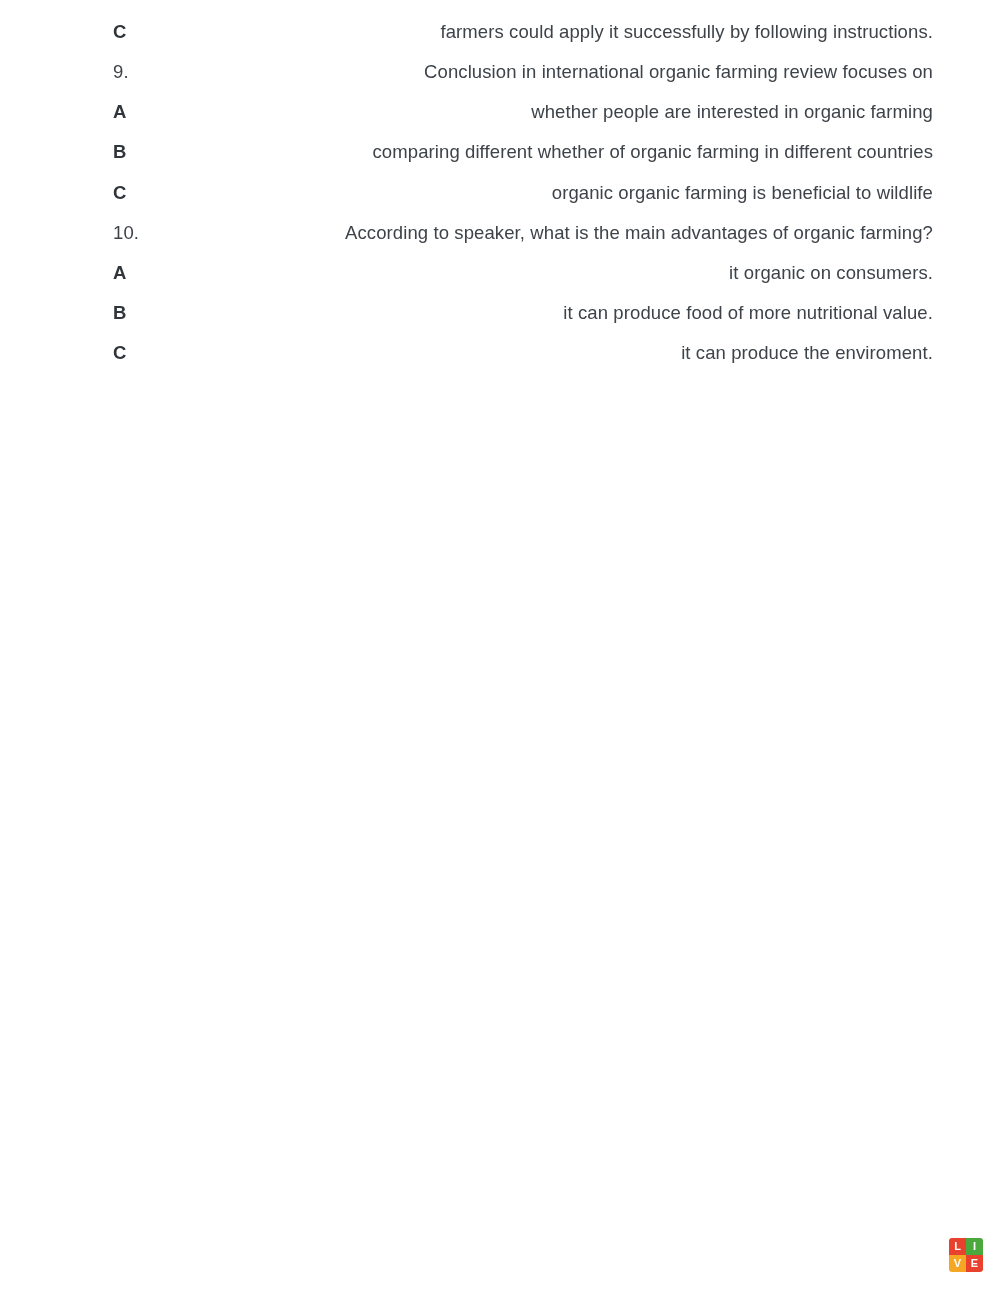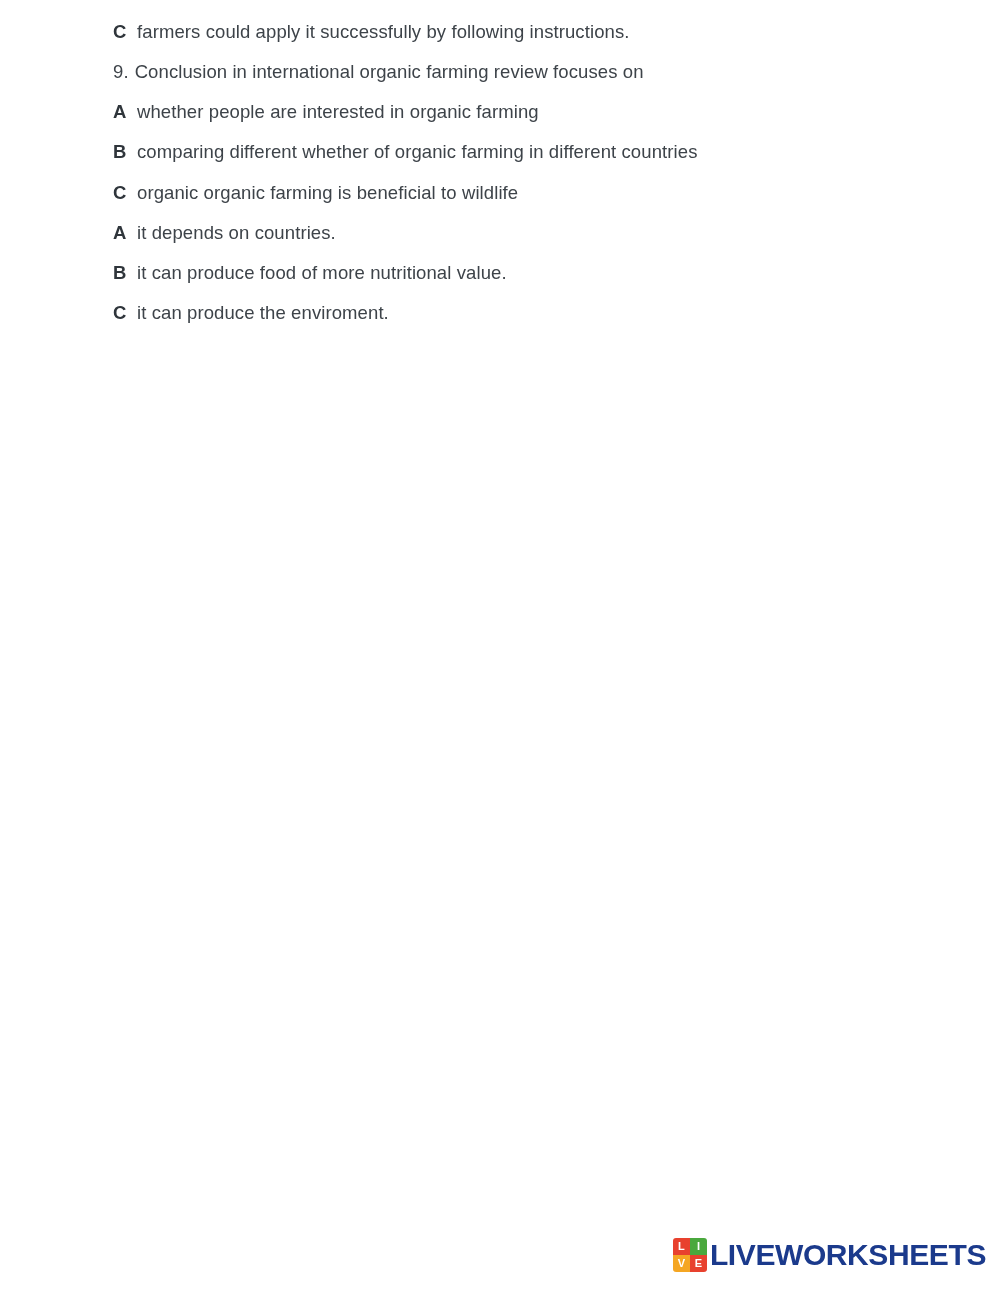--- a/index.html
+++ b/index.html
@@ -43,20 +43,21 @@
     width: 24px;
     flex: 0 0 24px;
     color: #2f353b;
   }
   .line.question .q-num {
     margin-right: 6px;
     font-weight: normal;
   }
   .line .txt {
     flex: 1 1 auto;
+    text-align: right;
   }
   .line.question {
     margin-bottom: 17px;
   }
   .footer-logo {
     position: absolute;
     right: 14px;
     bottom: 22px;
     display: flex;
     align-items: center;
@@ -118,24 +119,28 @@
     <div class="line option">
       <span class="opt-letter">B</span>
       <span class="txt">comparing different whether of organic farming in different countries</span>
     </div>
 
     <div class="line option">
       <span class="opt-letter">C</span>
       <span class="txt">organic organic farming is beneficial to wildlife</span>
     </div>
 
+    <div class="line question">
+      <span class="q-num">10.</span>
+      <span class="txt">According to speaker, what is the main advantages of organic farming?</span>
+    </div>
 
     <div class="line option">
       <span class="opt-letter">A</span>
-      <span class="txt">it depends on countries.</span>
+      <span class="txt">it organic on consumers.</span>
     </div>
 
     <div class="line option">
       <span class="opt-letter">B</span>
       <span class="txt">it can produce food of more nutritional value.</span>
     </div>
 
     <div class="line option">
       <span class="opt-letter">C</span>
       <span class="txt">it can produce the enviroment.</span>
@@ -143,16 +148,15 @@
 
   </div>
 
   <div class="footer-logo">
     <div class="lw-mark">
       <span class="lw-cell-l">L</span>
       <span class="lw-cell-i">I</span>
       <span class="lw-cell-v">V</span>
       <span class="lw-cell-e">E</span>
     </div>
-    <span class="lw-text">LIVEWORKSHEETS</span>
   </div>
 
 </div>
 
 </body></html>

